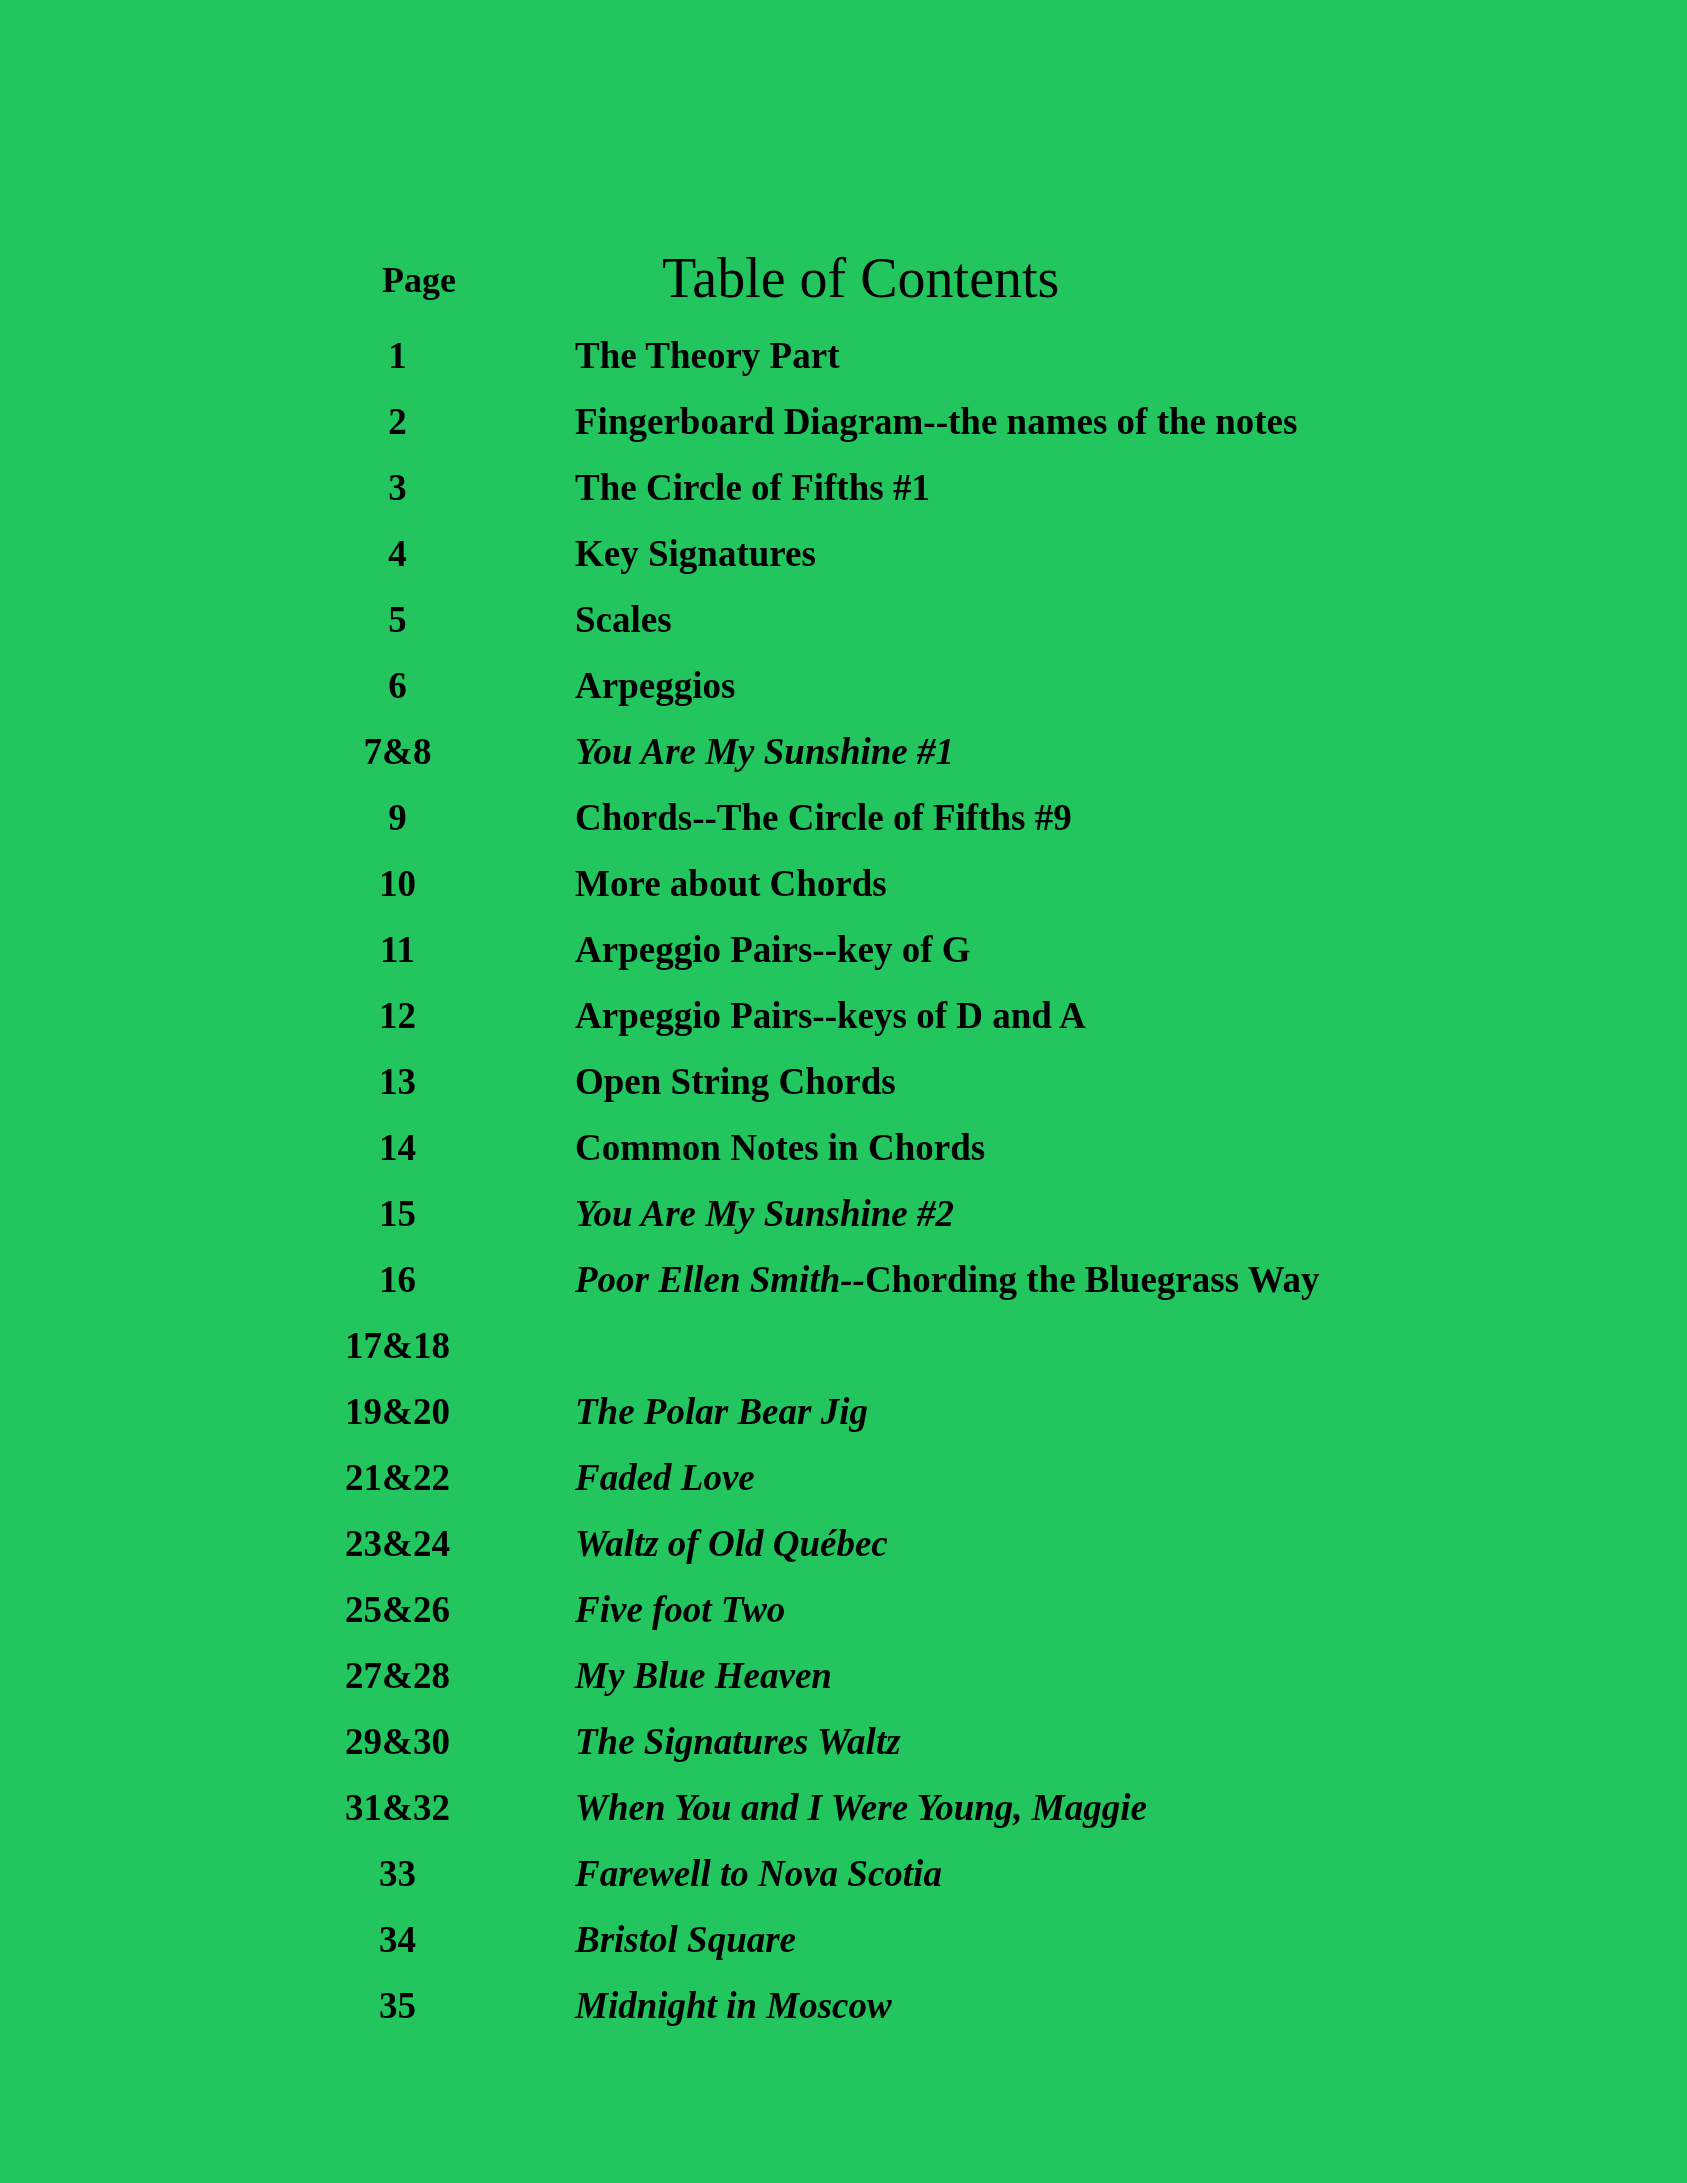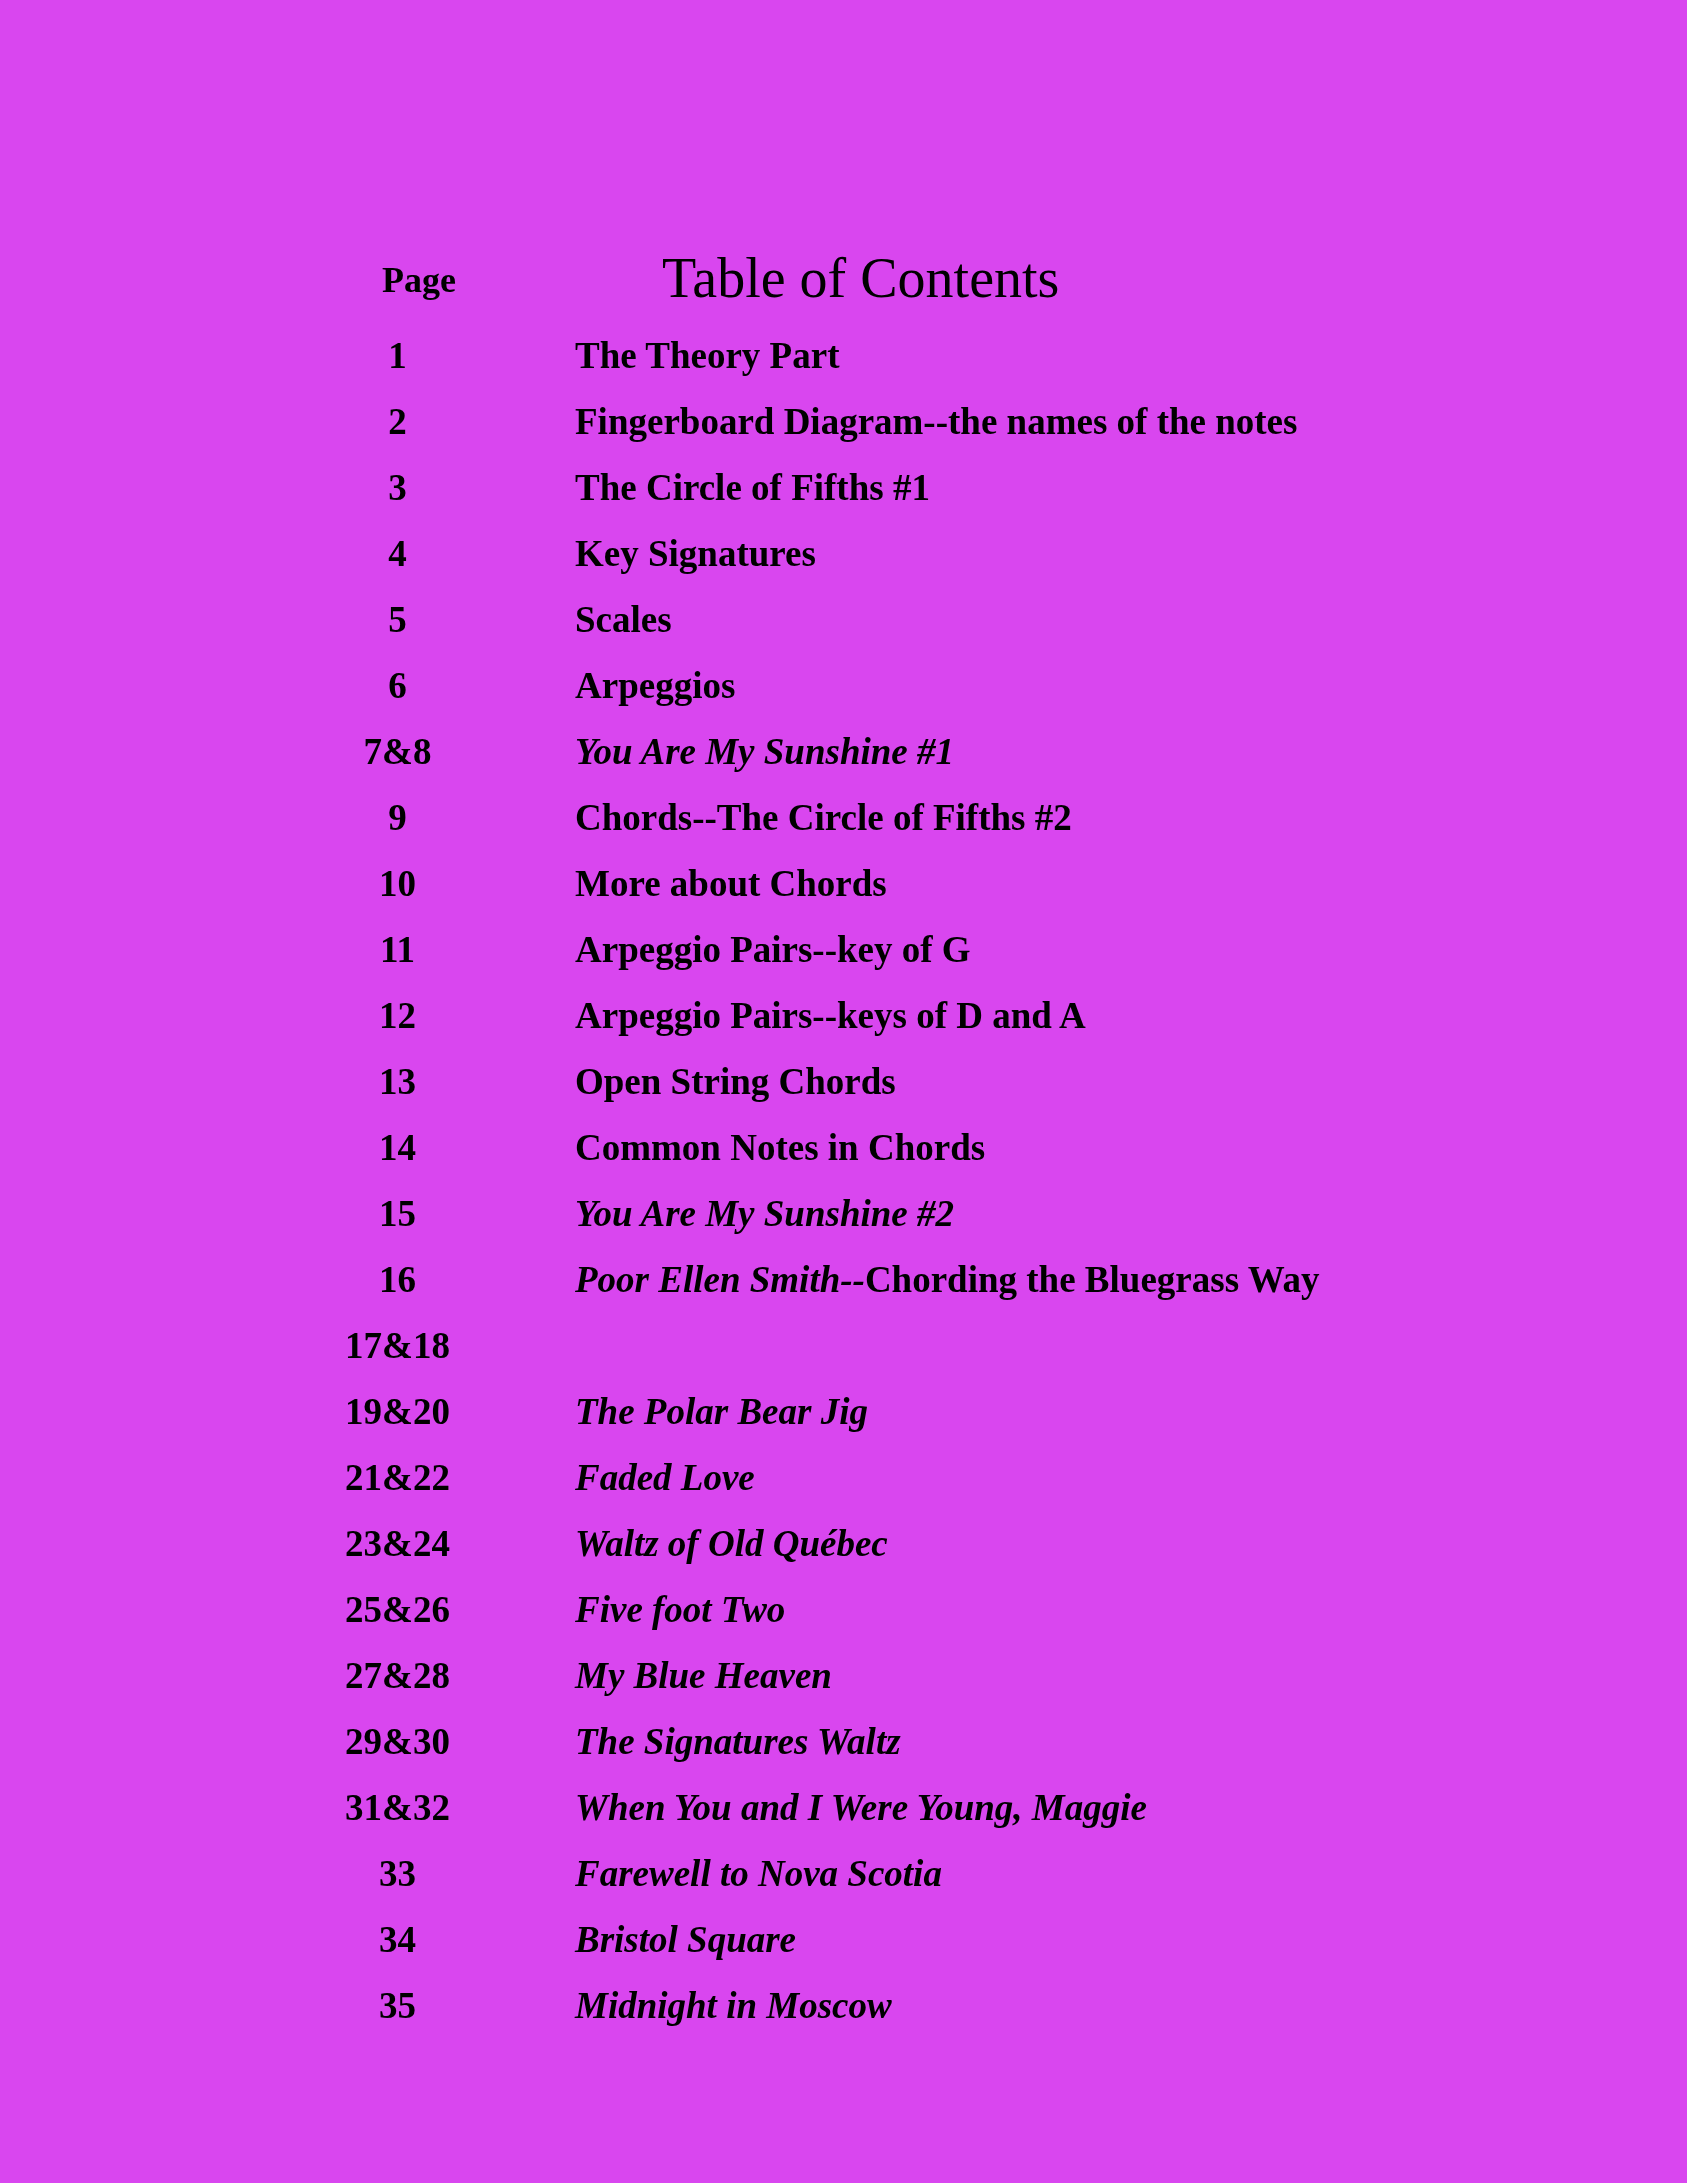--- a/index.html
+++ b/index.html
@@ -4,21 +4,21 @@
 <style>
   html, body {
     margin: 0;
     padding: 0;
     background: #ffffff;
   }
   .doc-page {
     position: relative;
     width: 1687px;
     height: 2183px;
-    background: #d946ef;
+    background: #22c55e;
     color: #000000;
     font-family: "Liberation Serif", "DejaVu Serif", serif;
     overflow: hidden;
   }
   .page-col-label {
     position: absolute;
     left: 382px;
     top: 262px;
     font-size: 36px;
     font-weight: bold;
@@ -112,21 +112,21 @@
       <span class="toc-title"><span class="emph"></span><span class="plain">Arpeggios</span></span>
     </div>
 
     <div class="toc-row">
       <span class="toc-num">7&amp;8</span>
       <span class="toc-title"><span class="emph">You Are My Sunshine #1</span><span class="plain"></span></span>
     </div>
 
     <div class="toc-row">
       <span class="toc-num">9</span>
-      <span class="toc-title"><span class="emph"></span><span class="plain">Chords--The Circle of Fifths #2</span></span>
+      <span class="toc-title"><span class="emph"></span><span class="plain">Chords--The Circle of Fifths #9</span></span>
     </div>
 
     <div class="toc-row">
       <span class="toc-num">10</span>
       <span class="toc-title"><span class="emph"></span><span class="plain">More about Chords</span></span>
     </div>
 
     <div class="toc-row">
       <span class="toc-num">11</span>
       <span class="toc-title"><span class="emph"></span><span class="plain">Arpeggio Pairs--key of G</span></span>

